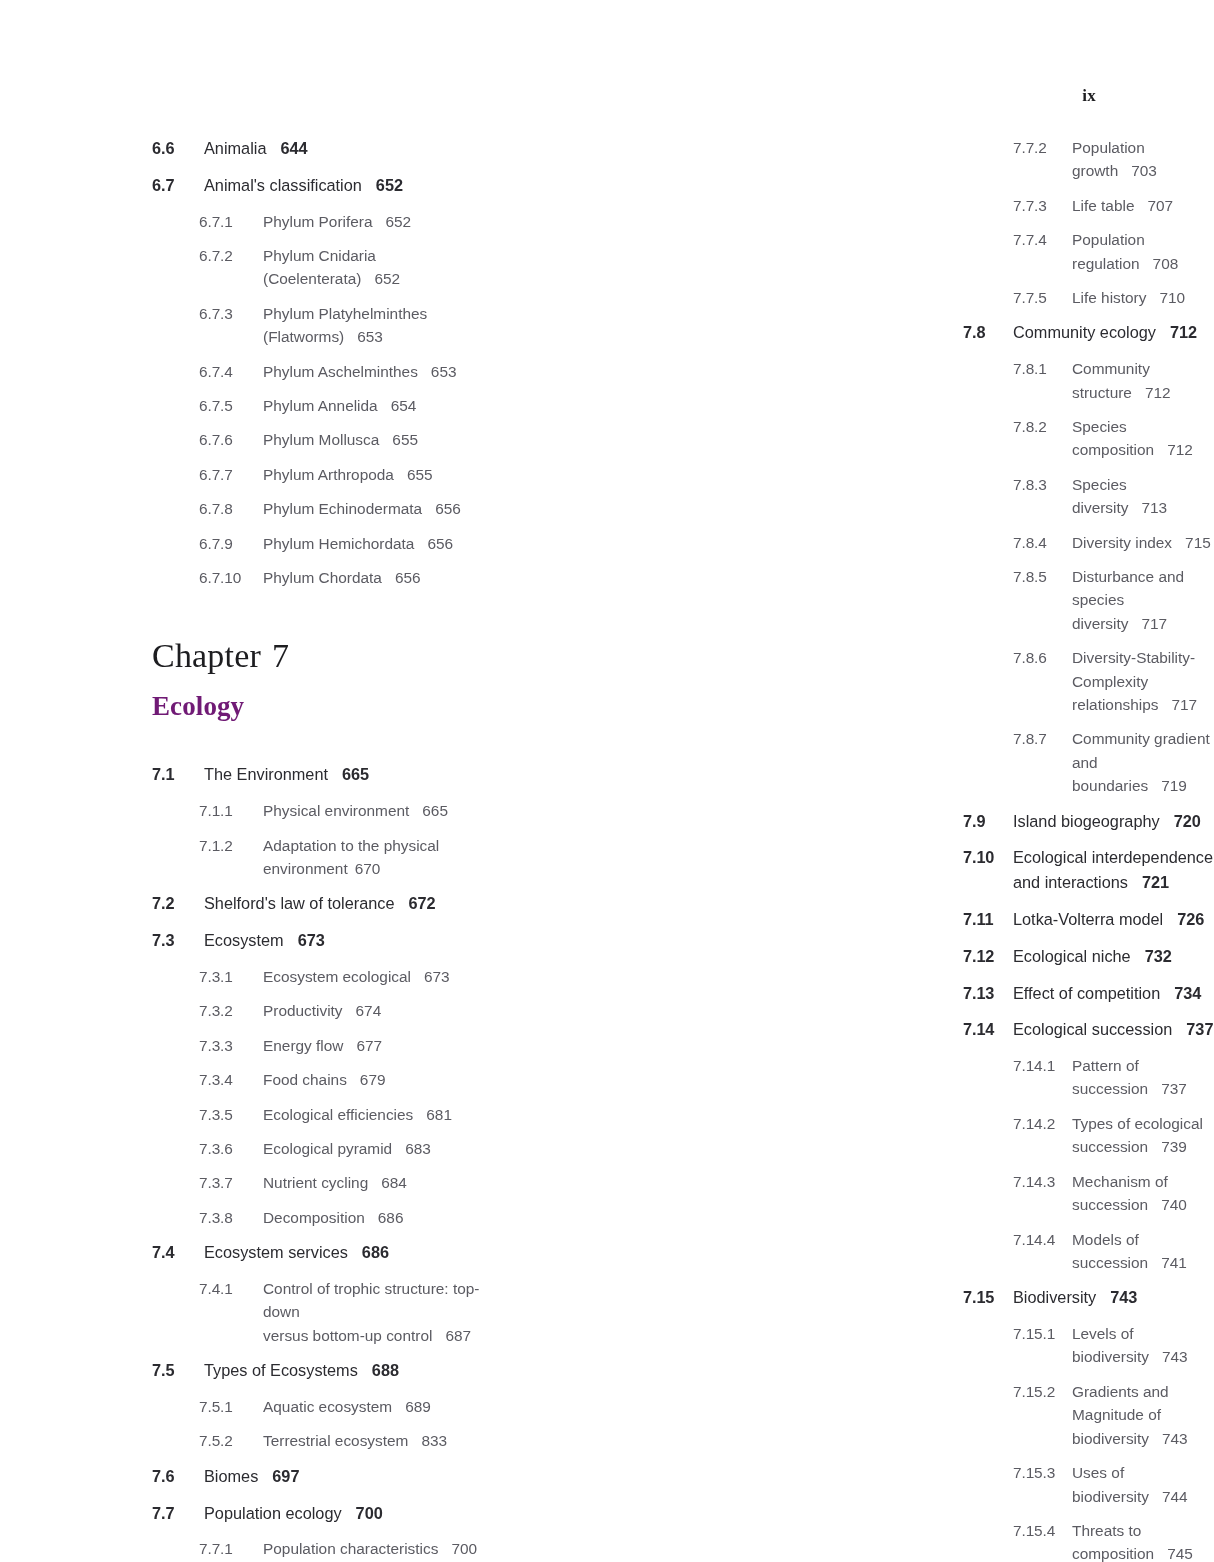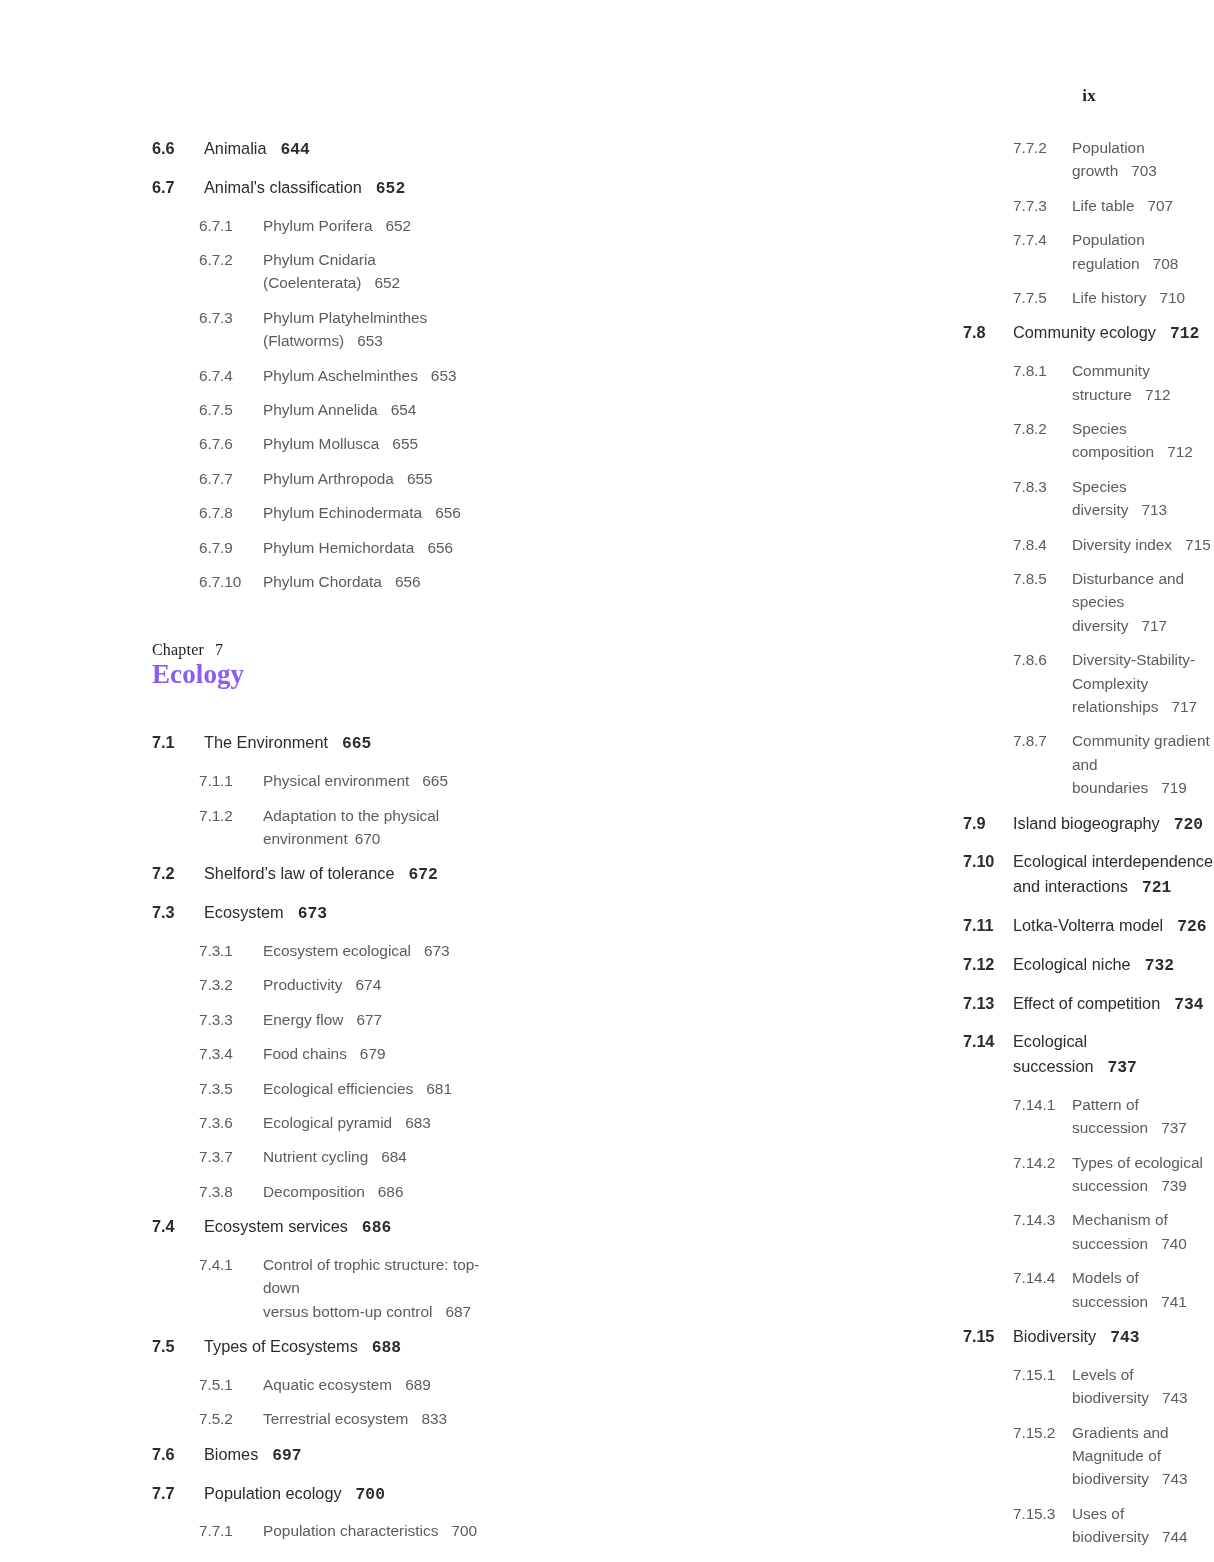--- a/index.html
+++ b/index.html
@@ -80,21 +80,20 @@
   }
   .lvl1 .num {
     width: 52px;
     font-weight: bold;
     letter-spacing: -0.1px;
   }
   .lvl1 .title { font-weight: 400; }
   .lvl1 .pg {
     font-weight: bold;
     margin-left: 14px;
-    font-family: Liberation Mono, monospace;
   }
 
   
   .lvl2 {
     font-size: 15.4px;
     color: #5b5b62;
     margin-bottom: 11px;
   }
   .lvl2 .num {
     width: 64px;
@@ -109,31 +108,32 @@
   .col-right .lvl1 .num { width: 50px; }
   .col-right .lvl2 .num { width: 59px; margin-left: 50px; }
 
   
   .chapter-block {
     margin-top: 48px;
     margin-bottom: 40px;
   }
   .chapter-label {
     font-family: "Liberation Serif", serif;
-    font-size: 16px;
+    font-size: 34px;
     font-weight: 400;
     color: #1d1d20;
     letter-spacing: 0.2px;
+    margin-bottom: 16px;
   }
   .chapter-label .ch-num { margin-left: 11px; }
   .chapter-title {
     font-family: "Liberation Serif", serif;
     font-size: 27px;
     font-weight: bold;
-    color: #8b5cf6;
+    color: #701a75;
     letter-spacing: 0.1px;
   }
 </style>
 </head>
 <body>
 
 <div class="page">
 
   <div class="folio">ix</div>
 

